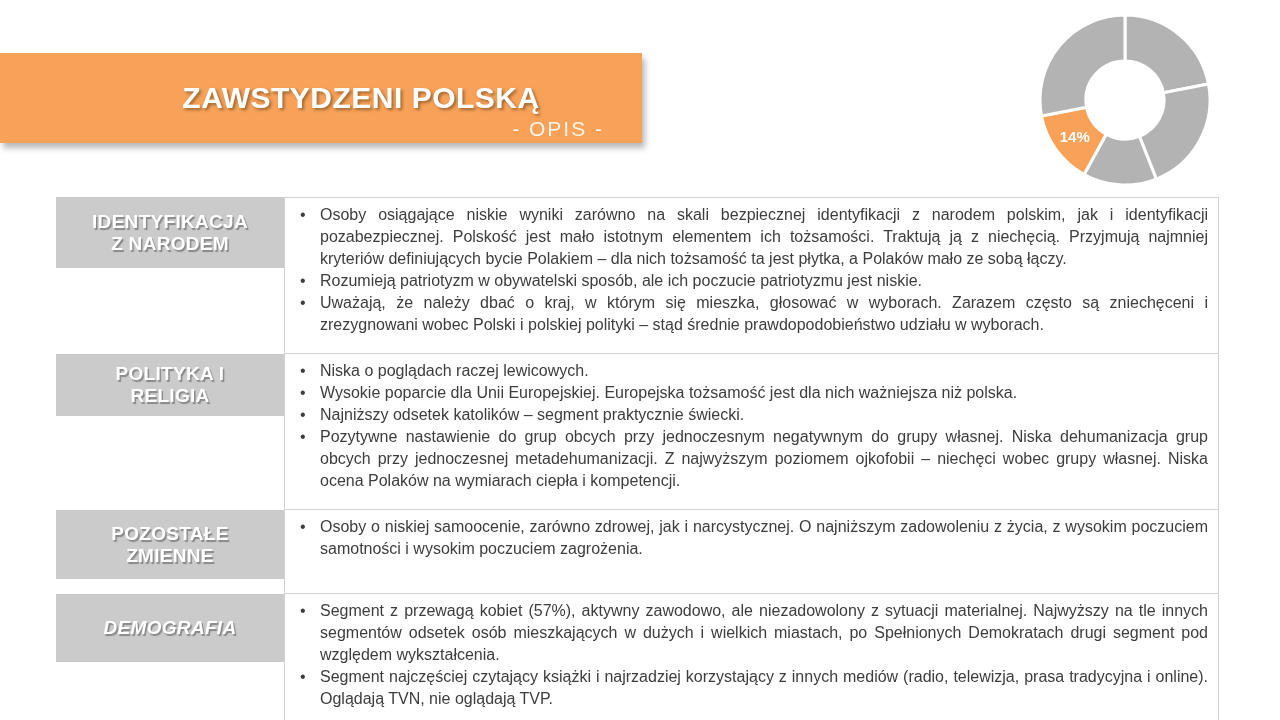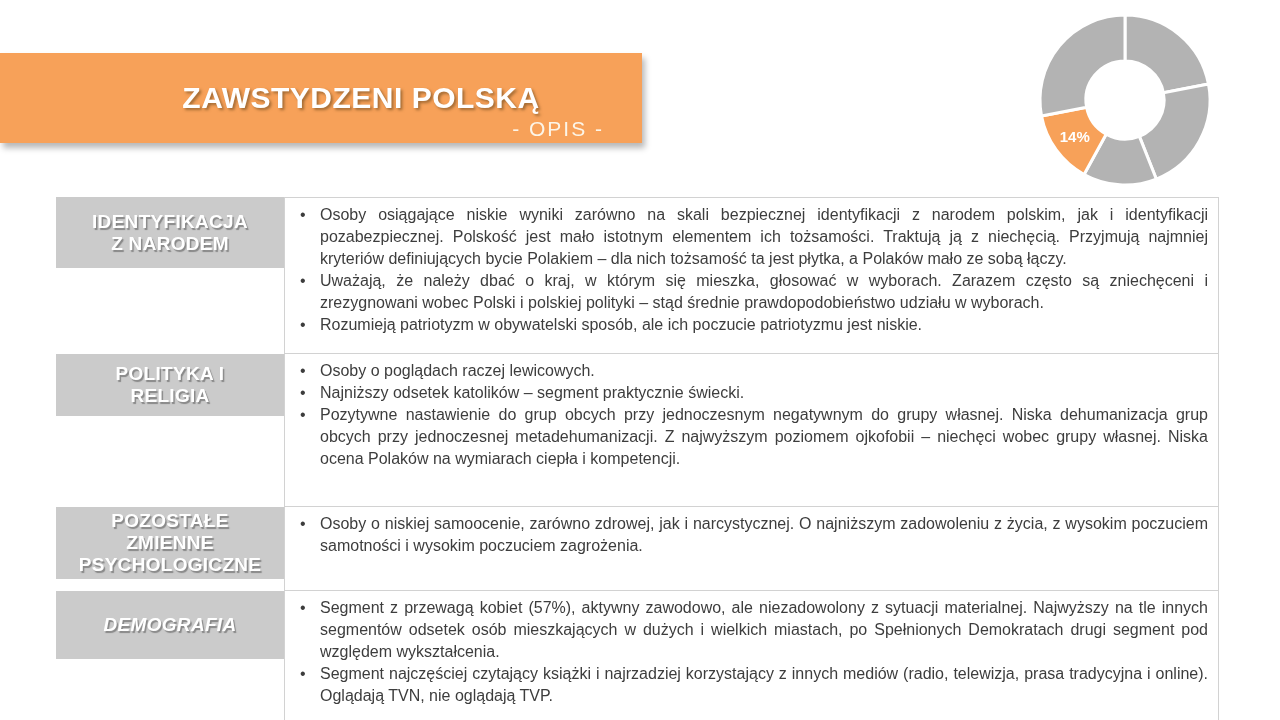--- a/index.html
+++ b/index.html
@@ -80,48 +80,48 @@
   <div class="t-row">
     <div class="label-cell">
       <div class="label-box">
             <div>IDENTYFIKACJA</div>
             <div>Z NARODEM</div>
           </div>
     </div>
     <div class="content-cell">
       <div class="bullet-list">
             <div class="bullet">Osoby osiągające niskie wyniki zarówno na skali bezpiecznej identyfikacji z narodem polskim, jak i identyfikacji pozabezpiecznej. Polskość jest mało istotnym elementem ich tożsamości. Traktują ją z niechęcią. Przyjmują najmniej kryteriów definiujących bycie Polakiem – dla nich tożsamość ta jest płytka, a Polaków mało ze sobą łączy.</div>
+            <div class="bullet">Rozumieją patriotyzm w obywatelski sposób, ale ich poczucie patriotyzmu jest niskie.</div>
             <div class="bullet">Uważają, że należy dbać o kraj, w którym się mieszka, głosować w wyborach. Zarazem często są zniechęceni i zrezygnowani wobec Polski i polskiej polityki – stąd średnie prawdopodobieństwo udziału w wyborach.</div>
-            <div class="bullet">Rozumieją patriotyzm w obywatelski sposób, ale ich poczucie patriotyzmu jest niskie.</div>
           </div>
     </div>
   </div>
 
   <div class="t-row">
     <div class="label-cell">
       <div class="label-box">
             <div>POLITYKA I</div>
             <div>RELIGIA</div>
           </div>
     </div>
     <div class="content-cell">
       <div class="bullet-list">
-            <div class="bullet">Osoby o poglądach raczej lewicowych.</div>
+            <div class="bullet">Niska o poglądach raczej lewicowych.</div>
+            <div class="bullet">Wysokie poparcie dla Unii Europejskiej. Europejska tożsamość jest dla nich ważniejsza niż polska.</div>
             <div class="bullet">Najniższy odsetek katolików – segment praktycznie świecki.</div>
             <div class="bullet">Pozytywne nastawienie do grup obcych przy jednoczesnym negatywnym do grupy własnej. Niska dehumanizacja grup obcych przy jednoczesnej metadehumanizacji. Z najwyższym poziomem ojkofobii – niechęci wobec grupy własnej. Niska ocena Polaków na wymiarach ciepła i kompetencji.</div>
           </div>
     </div>
   </div>
 
   <div class="t-row">
     <div class="label-cell">
       <div class="label-box">
             <div>POZOSTAŁE</div>
             <div>ZMIENNE</div>
-            <div>PSYCHOLOGICZNE</div>
           </div>
     </div>
     <div class="content-cell">
       <div class="bullet-list">
             <div class="bullet">Osoby o niskiej samoocenie, zarówno zdrowej, jak i narcystycznej. O najniższym zadowoleniu z życia, z wysokim poczuciem samotności i wysokim poczuciem zagrożenia.</div>
           </div>
     </div>
   </div>
 
   <div class="t-row">

